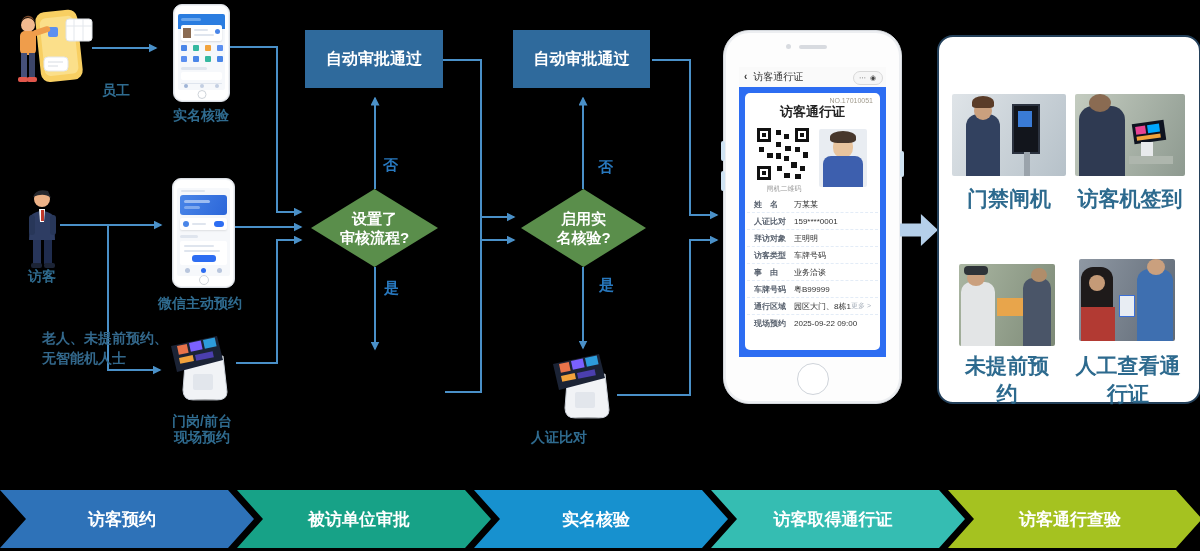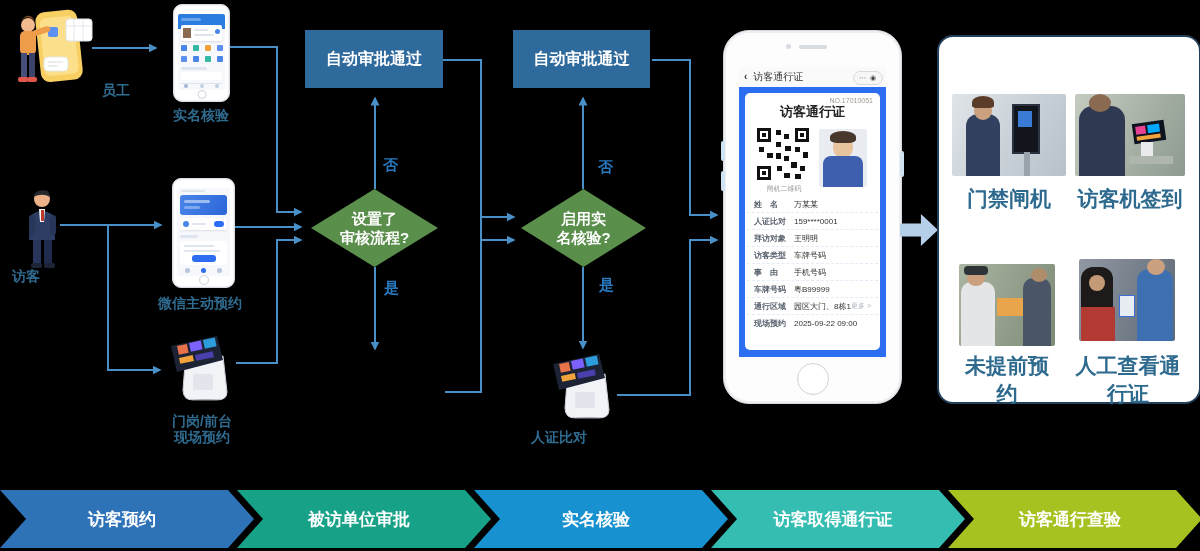--- a/index.html
+++ b/index.html
@@ -138,21 +138,21 @@
     <path d="M8,28 Q20,18 32,28 L33,52 L7,52 Z" fill="#2e3d63"></path>
     <path d="M17,21 L23,21 L22,34 L18,34 Z" fill="#ffffff"></path>
     <rect x="19" y="22" width="3" height="11" fill="#c0392b"></rect>
     <rect x="7" y="27" width="6" height="20" rx="3" fill="#283759"></rect>
     <rect x="28" y="27" width="6" height="20" rx="3" fill="#283759"></rect>
     <rect x="11" y="52" width="8" height="24" fill="#27355a"></rect>
     <rect x="22" y="52" width="8" height="24" fill="#1f2c4e"></rect>
     <rect x="9" y="75" width="11" height="5" rx="2" fill="#1c2436"></rect>
     <rect x="22" y="75" width="11" height="5" rx="2" fill="#1c2436"></rect>
   </svg>
-  <div class="cap" style="left:4px;top:268px;width:44px">访客</div>
+  <div class="cap" style="left:20px;top:268px;width:44px">访客</div>
 
   <div class="phone-sm" style="left:172px;top:178px;width:61px;height:108px;">
     <div class="screen-sm">
       <div class="bar" style="left:4px;top:2px;width:24px;height:2px"></div>
       <div class="abs" style="left:3px;top:7px;width:47px;height:20px;background:linear-gradient(120deg,#4a86e8,#2b66d9);border-radius:3px">
         <div class="abs" style="left:4px;top:5px;width:26px;height:3px;background:#9dbdf2;border-radius:2px"></div>
         <div class="abs" style="left:4px;top:11px;width:16px;height:3px;background:#7fa9ee;border-radius:2px"></div>
       </div>
       <div class="abs" style="left:3px;top:30px;width:47px;height:12px;background:#fff;border-radius:2px;box-shadow:0 1px 2px rgba(0,0,0,.1)">
         <div class="abs" style="left:3px;top:3px;width:6px;height:6px;background:#4a86e8;border-radius:50%"></div>
@@ -166,20 +166,24 @@
         <div class="abs" style="left:12px;top:14px;width:24px;height:7px;background:#2d6df2;border-radius:3px"></div>
       </div>
       <div class="abs" style="left:8px;bottom:3px;width:5px;height:5px;background:#b9c6dd;border-radius:50%"></div>
       <div class="abs" style="left:24px;bottom:3px;width:5px;height:5px;background:#2d6df2;border-radius:50%"></div>
       <div class="abs" style="right:8px;bottom:3px;width:5px;height:5px;background:#b9c6dd;border-radius:50%"></div>
     </div>
     <div class="dot-home" style="bottom:2px;width:8px;height:8px"></div>
   </div>
   <div class="cap" style="left:152px;top:295px;width:96px">微信主动预约</div>
 
+  <div class="note" style="left:42px;top:328px;width:130px">
+    <span style="display:block">老人、未提前预约、</span>
+    <span style="display:block">无智能机人士</span>
+  </div>
 
   <svg class="kioskwrap" style="left:167px;top:334px" width="70" height="72">
     <path d="M18,30 L56,22 L60,58 Q60,66 50,66 L26,66 Q16,66 16,56 Z" fill="#f1f3f6" stroke="#ccd2da"></path>
     <rect x="26" y="40" width="20" height="16" rx="2" fill="#e2e6ec"></rect>
     <g>
       <polygon points="4,12 50,2 56,26 10,38" fill="#1b2335"></polygon>
       <rect x="10" y="12" width="10" height="9" fill="#e8734a" transform="rotate(-12 10 12)"></rect>
       <rect x="22" y="9" width="12" height="9" fill="#7b61ff" transform="rotate(-12 22 9)"></rect>
       <rect x="36" y="6" width="12" height="9" fill="#2d9cdb" transform="rotate(-12 36 6)"></rect>
       <rect x="12" y="24" width="14" height="6" fill="#f2a33c" transform="rotate(-12 12 24)"></rect>
@@ -288,21 +292,21 @@
                 <span class="pvalue">王明明</span>
                 <span class="pextra"></span>
               </div>
             <div class="prow">
                 <span class="plabel">访客类型</span>
                 <span class="pvalue">车牌号码</span>
                 <span class="pextra"></span>
               </div>
             <div class="prow">
                 <span class="plabel">事　由</span>
-                <span class="pvalue">手机号码</span>
+                <span class="pvalue">业务洽谈</span>
                 <span class="pextra"></span>
               </div>
             <div class="prow">
                 <span class="plabel">车牌号码</span>
                 <span class="pvalue">粤B99999</span>
                 <span class="pextra"></span>
               </div>
             <div class="prow">
                 <span class="plabel">通行区域</span>
                 <span class="pvalue">园区大门、8栋1单元</span>

